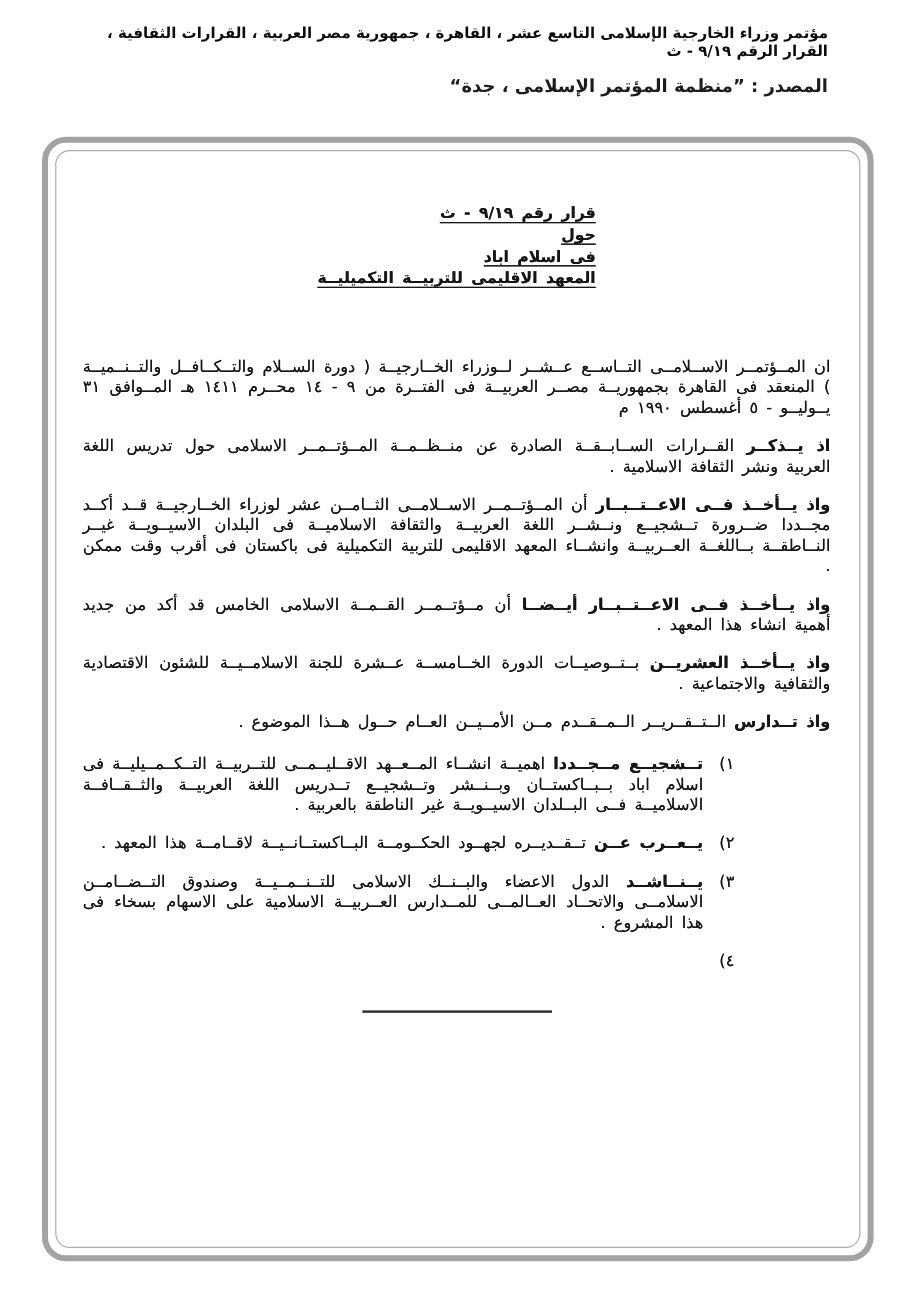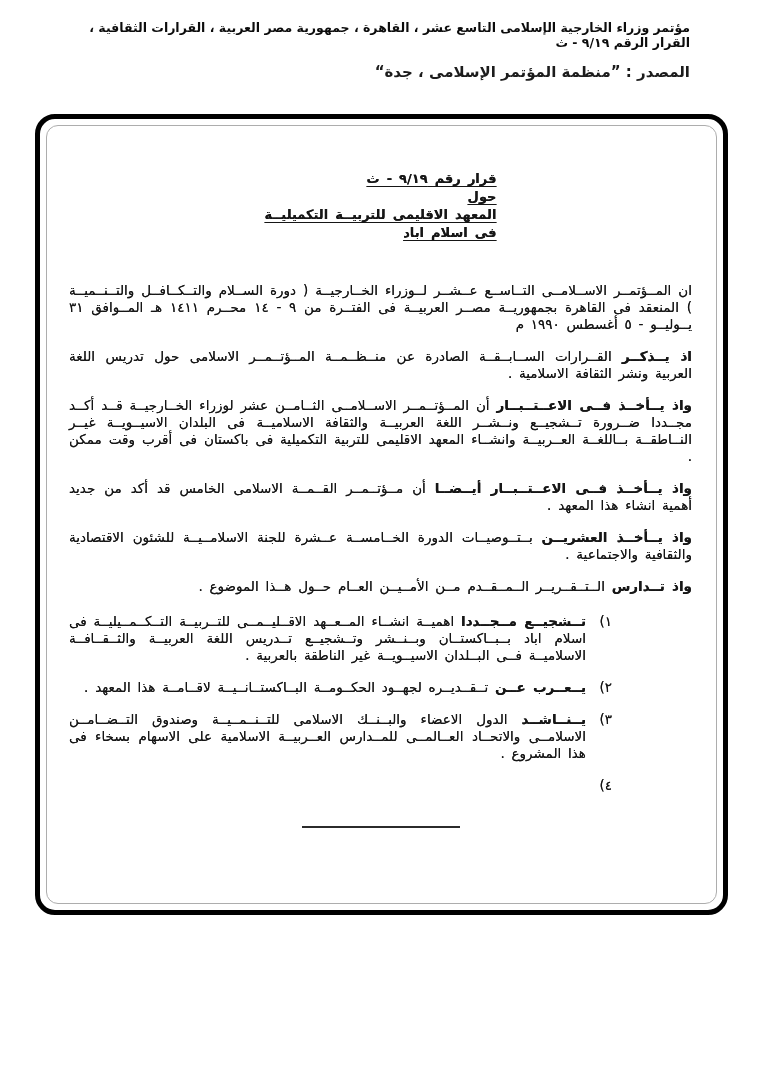--- a/index.html
+++ b/index.html
@@ -17,22 +17,22 @@
   .doc-header {
     position: absolute; top: 20px; right: 72px; left: 48px;
     direction: rtl; text-align: right; color: #0c0c0c;
   }
   .hdr1 { font-size: 12.5px; font-weight: bold; letter-spacing: -0.2px; }
   .hdr2 { font-size: 15px; font-weight: bold; margin-top: 13px; color: #1c1c1c; }
 
   
   .green-frame {
     position: absolute; left: 35px; top: 114px;
-    width: 693px; height: 801px;
-    border: 5px solid #000000;
+    width: 693px; height: 937px;
+    border: 5px solid #a3a3a3;
     border-radius: 20px;
     background: #fff;
   }
   .inner-frame {
     position: absolute; inset: 6px;
     border: 1px solid #adadad;
     border-radius: 12px;
   }
 
   
@@ -52,21 +52,21 @@
     width: fit-content;
     margin: 6px auto 0 auto;
     text-align: right;
     font-weight: bold;
     font-size: 13px;
     line-height: 18px;
   }
   .t-line { text-decoration: underline; text-underline-offset: 3px; }
 
   .para { margin: 0; text-align: justify; }
-  .p-intro { margin-top: 40px; }
+  .p-intro { margin-top: 56px; }
   .p-std { margin-top: 15px; }
 
   .lead {
     font-weight: bold;
     text-underline-offset: 3px;
   }
 
   .items { margin-top: 3px; }
   .item { display: flex; margin-top: 15px; }
   .item:first-child { margin-top: 18px; }
@@ -91,22 +91,22 @@
   </header>
 
   <div class="green-frame">
     <div class="inner-frame"></div>
 
     <article class="doc-body" dir="rtl">
 
       <div class="title-block">
         <div class="t-line">قرار رقم ٩/١٩ - ث</div>
         <div class="t-line">حول</div>
+        <div class="t-line">فى اسلام اباد</div>
         <div class="t-line">المعهد الاقليمى للتربيــة التكميليــة</div>
-        <div class="t-line">فى اسلام اباد</div>
       </div>
 
       <p class="para p-intro"><span>ان المــؤتمــر الاســلامــى التــاســع عــشــر لــوزراء الخــارجيــة ( دورة الســلام والتــكــافــل والتــنــميــة ) المنعقد فى القاهرة بجمهوريــة مصــر العربيــة فى الفتــرة من ٩ - ١٤ محــرم ١٤١١ هـ المــوافق ٣١ يــوليــو - ٥ أغسطس ١٩٩٠ م</span></p>
 
       <p class="para p-std"><span class="lead">اذ يــذكــر</span> <span>القــرارات الســابــقــة الصادرة عن منــظــمــة المــؤتــمــر الاسلامى حول تدريس اللغة العربية ونشر الثقافة الاسلامية .</span></p>
 
       <p class="para p-std"><span class="lead">واذ يــأخــذ فــى الاعــتــبــار</span> <span>أن المــؤتــمــر الاســلامــى الثــامــن عشر لوزراء الخــارجيــة قــد أكــد مجــددا ضــرورة تــشجيــع ونــشــر اللغة العربيــة والثقافة الاسلاميــة فى البلدان الاسيــويــة غيــر النــاطقــة بــاللغــة العــربيــة وانشــاء المعهد الاقليمى للتربية التكميلية فى باكستان فى أقرب وقت ممكن .</span></p>
 
       <p class="para p-std"><span class="lead">واذ يــأخــذ فــى الاعــتــبــار أيــضــا</span> <span>أن مــؤتــمــر القــمــة الاسلامى الخامس قد أكد من جديد أهمية انشاء هذا المعهد .</span></p>
 

